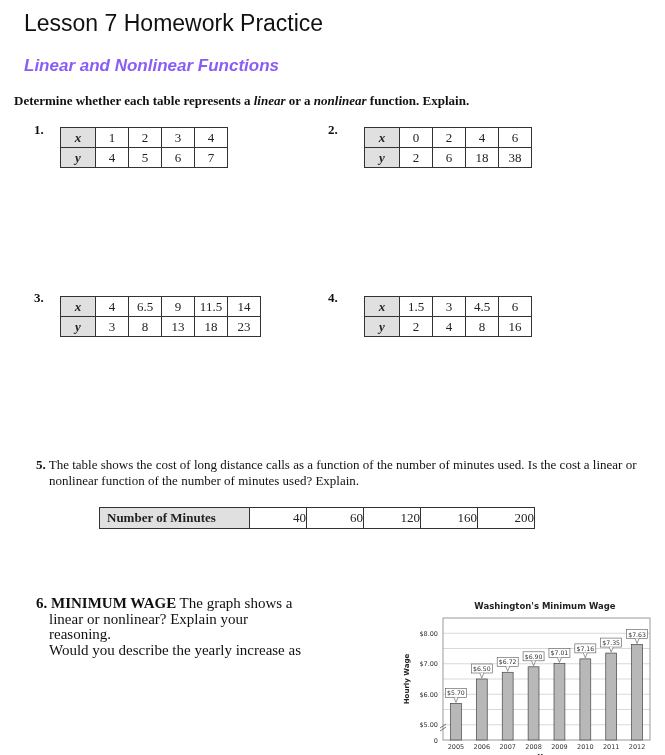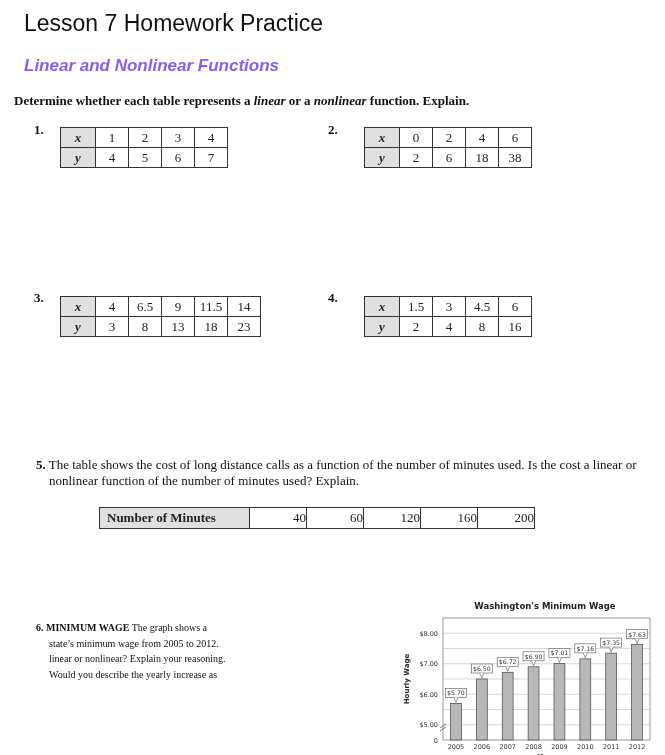--- a/index.html
+++ b/index.html
@@ -13,21 +13,21 @@
   table.xy { border-collapse: collapse; font-family: "Liberation Serif", serif; font-size: 13px; }
   table.xy td { border: 1px solid #333; height: 19px; text-align: center; padding: 0; color: #222; }
   table.xy td.hd { background: #e0e0e0; font-style: italic; font-weight: bold; width: 34px; }
   table.xy td.v { width: 32px; }
   .q5 { left: 36px; top: 457px; width: 620px; font-family: "Liberation Serif", serif; font-size: 13px; line-height: 16px; }
   .q5 .indent { padding-left: 13px; display: block; }
   table.calls { border-collapse: collapse; font-family: "Liberation Serif", serif; font-size: 13px; }
   table.calls td { border: 1px solid #333; height: 20px; padding: 0; color: #222; }
   table.calls td.hd { background: #e0e0e0; font-weight: bold; width: 142px; padding-left: 7px; text-align: left; }
   table.calls td.v { width: 56px; text-align: right; }
-  .q6 { left: 36px; top: 620px; width: 270px; font-family: "Liberation Serif", serif; font-size: 10px; line-height: 15.5px; }
+  .q6 { left: 36px; top: 596px; width: 270px; font-family: "Liberation Serif", serif; font-size: 15px; line-height: 15.5px; }
   .q6 .indent { padding-left: 13px; display: block; }
   svg text { font-family: "DejaVu Sans", sans-serif; }
 </style>
 </head>
 <body>
 
 <div class="abs h1">Lesson 7 Homework Practice</div>
 <div class="abs h2">Linear and Nonlinear Functions</div>
 <div class="abs instr"><span>Determine whether each table represents a </span><i>linear</i><span> or a </span><i>nonlinear</i><span> function. Explain.</span></div>
 
@@ -125,21 +125,20 @@
     <td class="v">60</td>
     <td class="v">120</td>
     <td class="v">160</td>
     <td class="v">200</td>
   </tr>
 </tbody>
   </table>
 
 <div class="abs q6">
   <span><b>6.</b><b> MINIMUM WAGE</b><span> The graph shows a</span></span>
-  <span class="indent">state’s minimum wage from 2005 to 2012.</span>
   <span class="indent">linear or nonlinear? Explain your reasoning.</span>
   <span class="indent">Would you describe the yearly increase as</span>
 </div>
 
 <svg class="abs" style="left:395px;top:590px;" width="270" height="165">
   <text id="c-title" x="150" y="19" text-anchor="middle" font-size="8.5" font-weight="bold" fill="#222">Washington's Minimum Wage</text>
   <g id="c-grid">
       <line x1="48" x2="255" y1="134.75" y2="134.75" stroke="#cfcfcf" stroke-width="0.8"></line>
       <line x1="48" x2="255" y1="119.5" y2="119.5" stroke="#cfcfcf" stroke-width="0.8"></line>
       <line x1="48" x2="255" y1="104.25" y2="104.25" stroke="#cfcfcf" stroke-width="0.8"></line>

